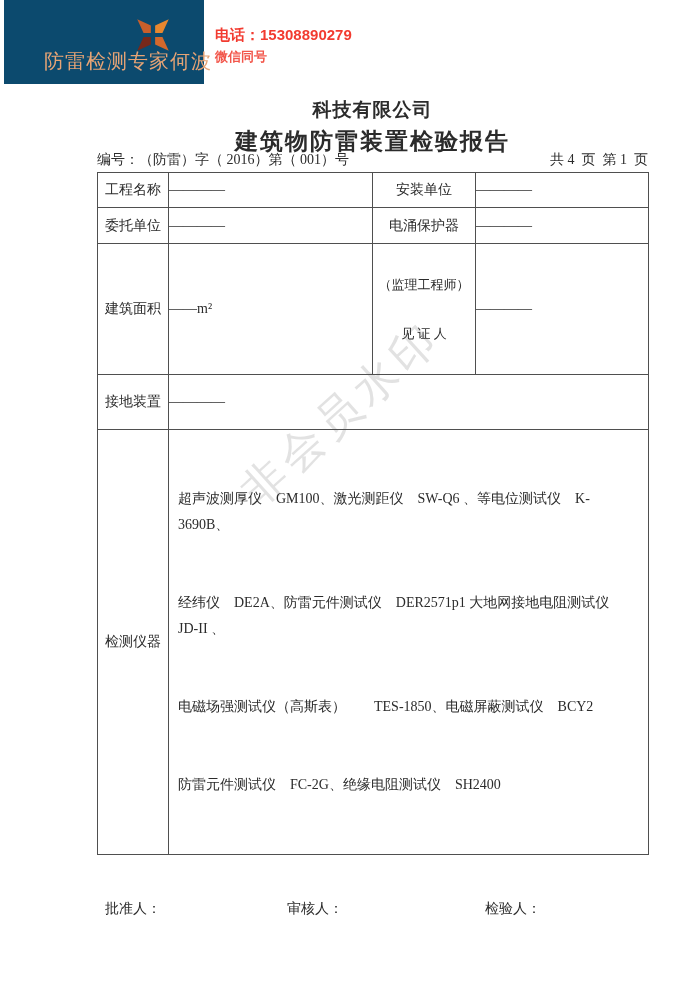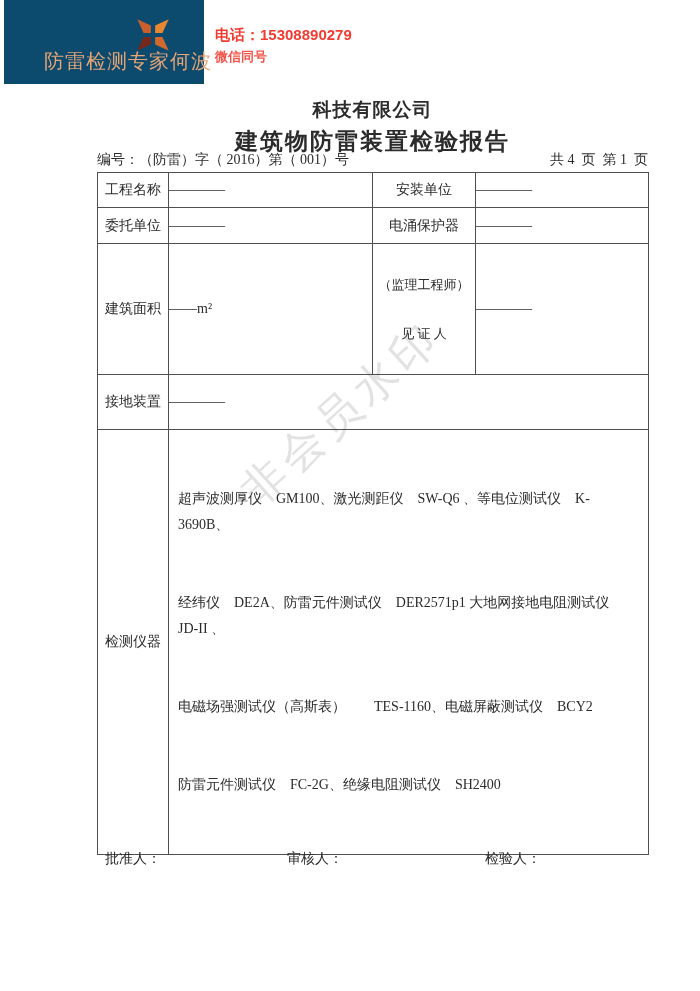--- a/index.html
+++ b/index.html
@@ -39,21 +39,21 @@
   }
   table.report td{
     border:1px solid #4f4f4f;font-size:14px;vertical-align:middle;
     padding:0;overflow:hidden;
   }
   td.lbl{text-align:center;white-space:pre;}
   td.val{padding-left:9px;white-space:pre-wrap;}
   .lbl-small{font-size:13px;line-height:17px;white-space:pre;}
   .multiline{padding:4px 10px 4px 9px;line-height:26px;white-space:pre-wrap;}
   
-  .signatures{position:absolute;left:0;top:850px;width:700px;height:24px;z-index:1;}
+  .signatures{position:absolute;left:0;top:900px;width:700px;height:24px;z-index:1;}
   .sig{position:absolute;font-size:14px;white-space:pre;}
   .sig.approver{left:105px;}
   .sig.reviewer{left:287px;}
   .sig.inspector{left:485px;}
 </style>
 </head>
 <body>
 
 <div class="page">
 
@@ -114,21 +114,21 @@
     <tr style="height:55px">
       <td class="lbl">接地装置</td>
       <td class="val" colspan="3">————</td>
     </tr>
     <tr style="height:141px">
       <td class="lbl">检测仪器</td>
       <td colspan="3">
         <div class="multiline">
           <div>超声波测厚仪　GM100、激光测距仪　SW-Q6 、等电位测试仪　K-3690B、</div>
           <div>经纬仪　DE2A、防雷元件测试仪　DER2571p1 大地网接地电阻测试仪　JD-II 、</div>
-          <div>电磁场强测试仪（高斯表）　　TES-1160、电磁屏蔽测试仪　BCY2</div>
+          <div>电磁场强测试仪（高斯表）　　TES-1850、电磁屏蔽测试仪　BCY2</div>
           <div>防雷元件测试仪　FC-2G、绝缘电阻测试仪　SH2400</div>
         </div>
       </td>
     </tr>
 
   </tbody>
     </table>
 
   <div class="signatures">
     <span class="sig approver">批准人：</span>

